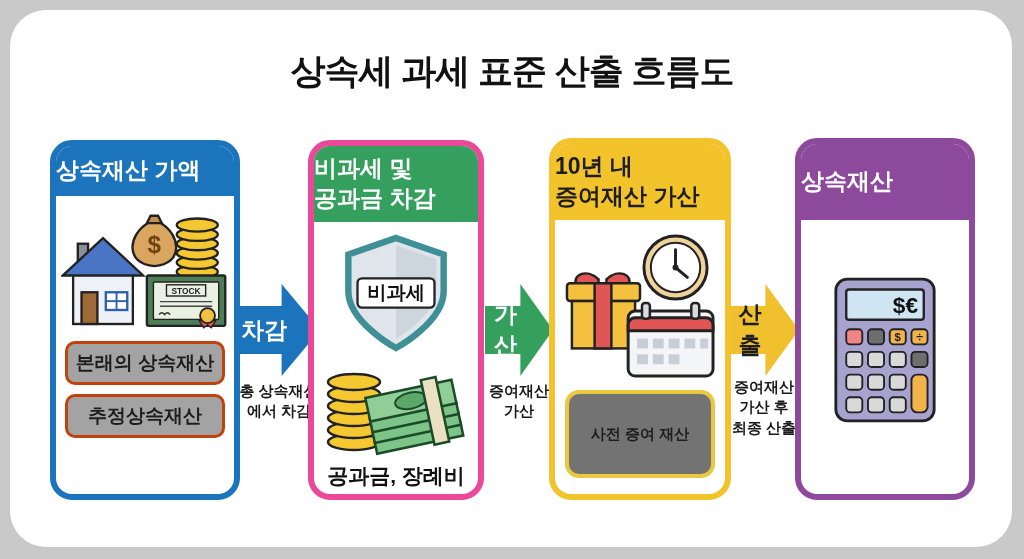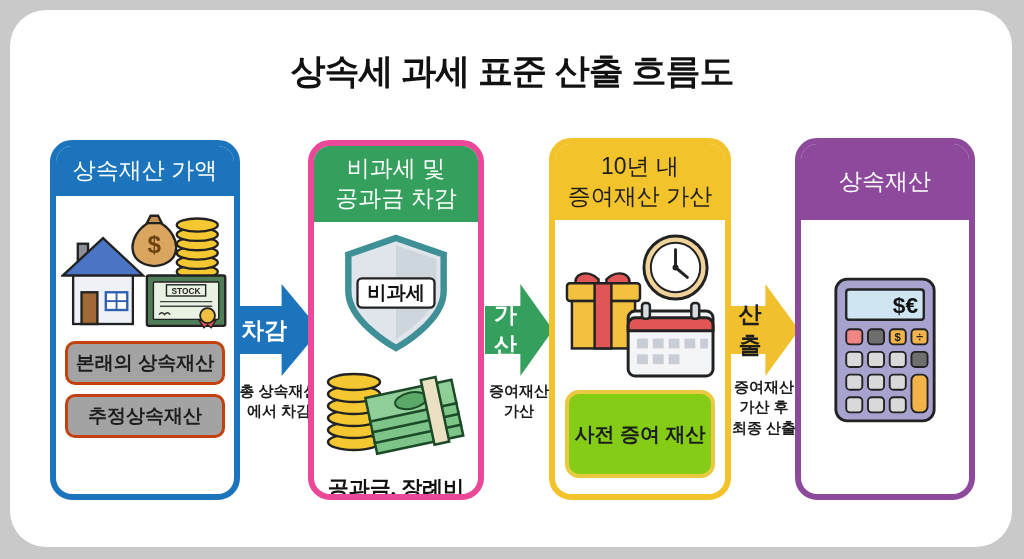--- a/index.html
+++ b/index.html
@@ -17,47 +17,47 @@
     position:absolute;left:0;top:48px;width:1024px;
     text-align:center;font-size:35px;font-weight:800;color:#111;
     letter-spacing:-1px;
   }
   
   .card{
     position:absolute;background:#fff;overflow:hidden;
     border-radius:22px;box-sizing:border-box;
   }
   .card-header{
-    width:100%;box-sizing:border-box;text-align:center;
-    font-weight:400;color:#fff;font-size:23px;line-height:1.3;
+    width:100%;box-sizing:border-box;
+    font-weight:700;color:#fff;font-size:23px;line-height:1.3;
     display:flex;flex-direction:column;justify-content:center;
   }
   .card-body{display:flex;flex-direction:column;align-items:center;}
   #card-inheritance{left:50px;top:140px;width:190px;height:360px;border:6px solid #1c75bc;}
   #card-inheritance .card-header{background:#1c75bc;height:50px;}
   #card-deduction{left:308px;top:140px;width:176px;height:360px;border:6px solid #ec4899;}
   #card-deduction .card-header{background:#35a05e;height:76px;}
   #card-gift{left:549px;top:138px;width:182px;height:362px;border:6px solid #f3c32b;}
   #card-gift .card-header{background:#f3c32b;height:76px;color:#1d1d1d;}
   #card-result{left:795px;top:138px;width:180px;height:362px;border:6px solid #8d4a9d;}
   #card-result .card-header{background:#8d4a9d;height:76px;}
 
   .sub-box{
     width:160px;height:44px;border-radius:10px;box-sizing:border-box;
     display:flex;align-items:center;justify-content:center;
     font-size:19px;font-weight:800;color:#1d1d1d;margin-top:9px;
   }
   .sub-box.blue{background:#a3a3a3;border:3px solid #c2410c;}
   #gift-box-label{
     width:150px;height:88px;border-radius:14px;box-sizing:border-box;
-    background:#84cc16;border:4px solid #e9c93f;
+    background:#737373;border:4px solid #e9c93f;
     display:flex;align-items:center;justify-content:center;
-    font-size:20px;font-weight:800;color:#1d1d1d;margin-top:10px;
-  }
-  .money-caption{font-size:21px;font-weight:800;color:#111;margin-top:12px;font-family:Liberation Serif, serif;}
+    font-size:15px;font-weight:800;color:#1d1d1d;margin-top:10px;
+  }
+  .money-caption{font-size:21px;font-weight:800;color:#111;margin-top:0;}
 
   
   .flow-arrow{position:absolute;}
   .arrow-shape{
     width:100%;height:100%;
     clip-path:polygon(0 24%,52% 24%,52% 0,100% 50%,52% 100%,52% 76%,0 76%);
   }
   .arrow-label{
     position:absolute;left:0;top:50%;transform:translateY(-50%);
     width:60%;text-align:center;font-size:23px;font-weight:800;color:#fff;

